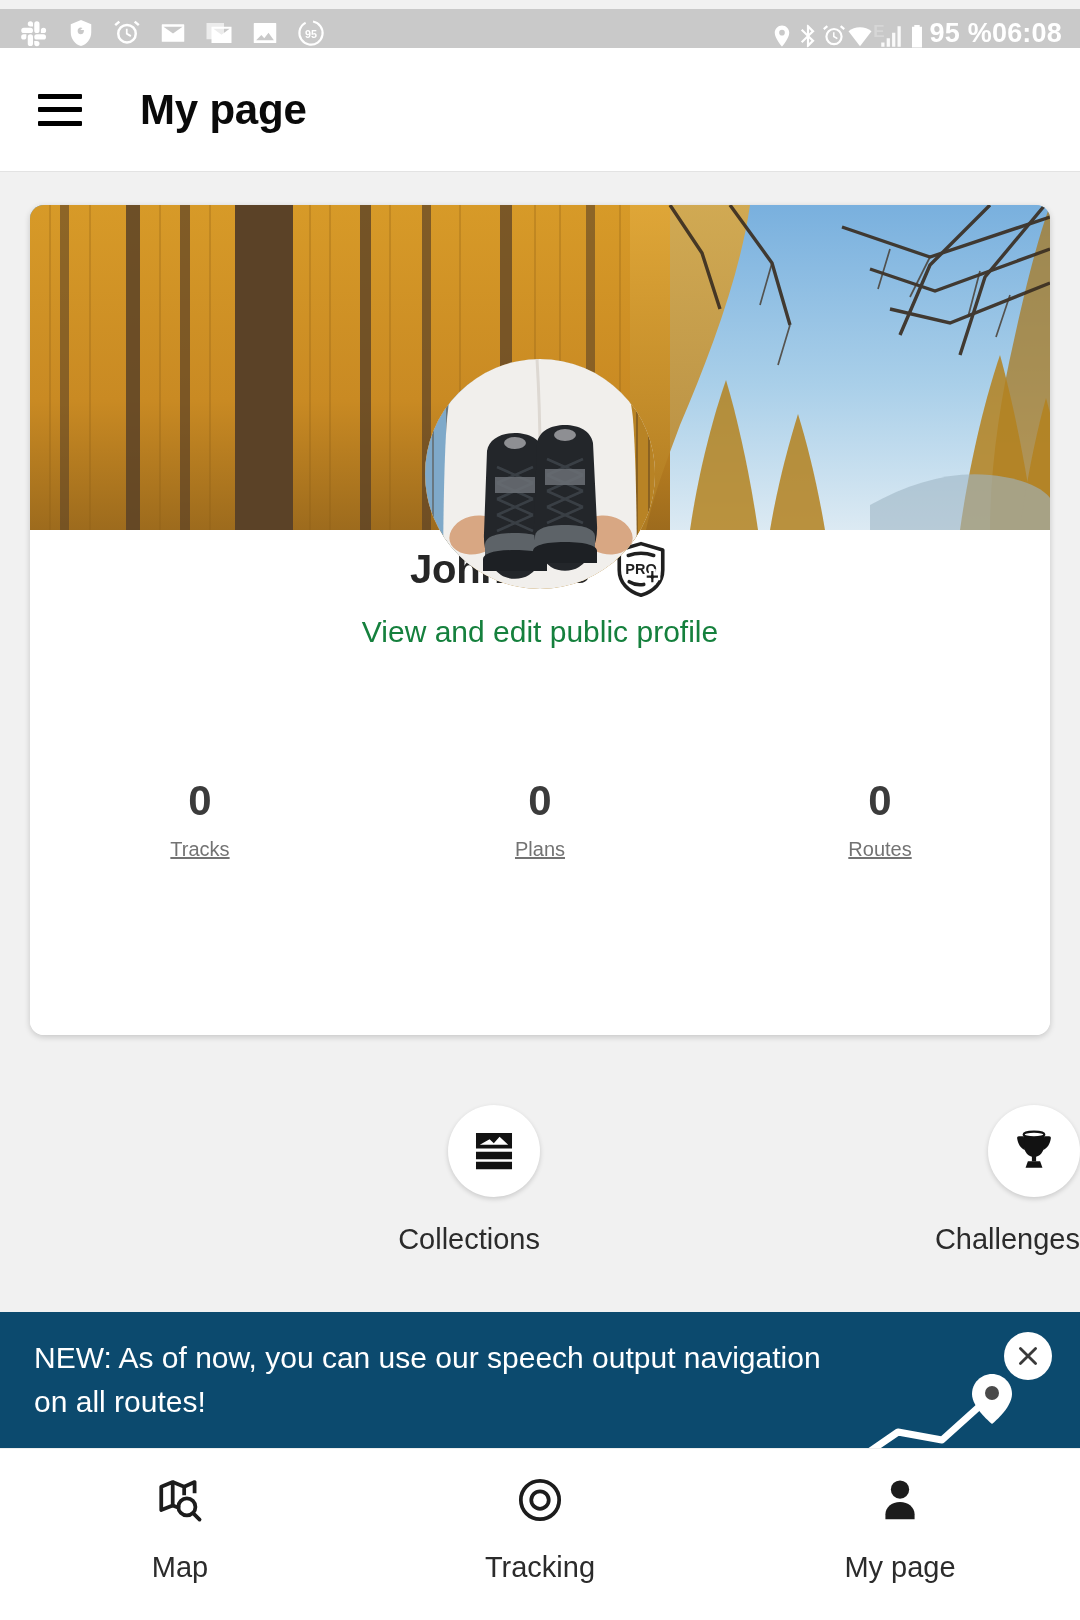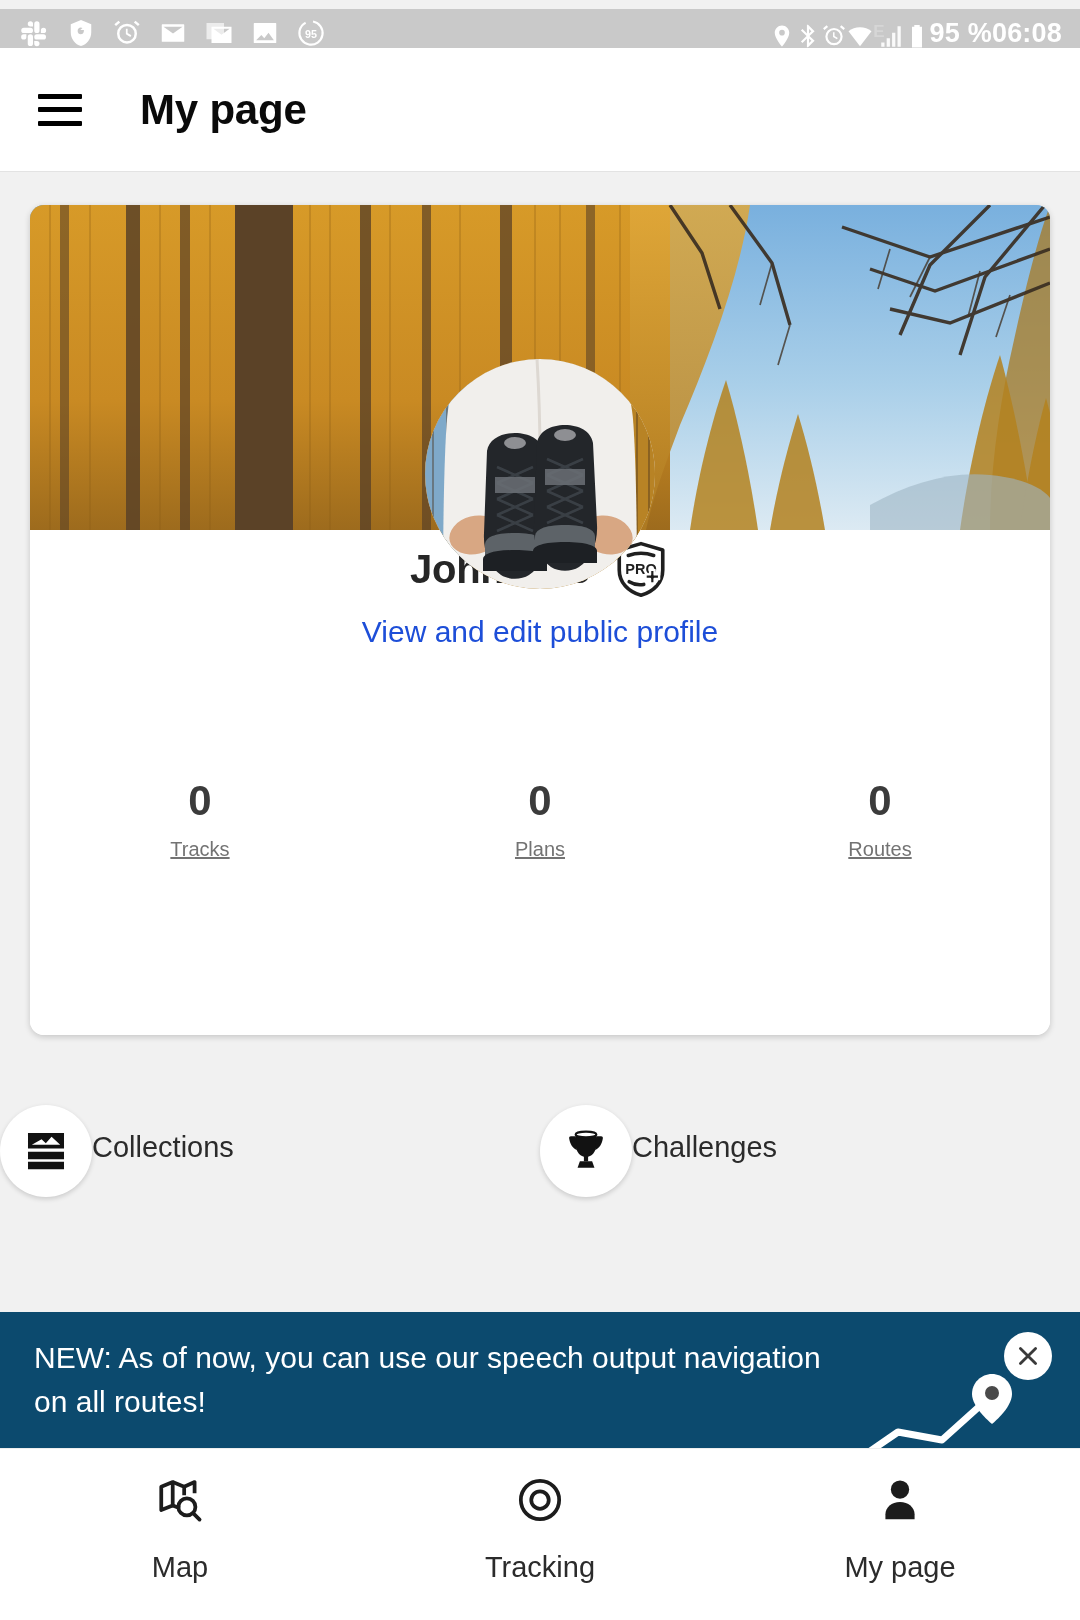--- a/index.html
+++ b/index.html
@@ -57,37 +57,37 @@
 
   .name-row{
     position:absolute; top:335px; left:0; width:100%;
     display:flex; align-items:center; justify-content:center; gap:22px;
   }
   .uname{ font-size:40px; font-weight:700; color:#262626; letter-spacing:-0.3px; }
   .pro-badge{ width:58px; height:58px; display:block; }
 
   .profile-link{
     position:absolute; top:410px; left:0; width:100%; text-align:center;
-    font-size:30px; color:#1d4ed8; cursor:pointer;
+    font-size:30px; color:#15803d; cursor:pointer;
   }
 
   .stats{
     position:absolute; top:575px; left:0; width:100%;
     display:flex;
   }
   .stat{ flex:1; text-align:center; }
   .stat-val{ font-size:42px; font-weight:700; color:#3b3b3b; line-height:1; }
   .stat-lab{ font-size:20px; color:#737373; margin-top:16px;text-decoration:underline; }
 
   
   .actions{
     position:absolute; top:1105px; left:0; width:1080px;
     display:flex;
   }
-  .action{ flex:1; display:flex; flex-direction:row; align-items:flex-start; cursor:pointer; }
+  .action{ flex:1; display:flex; flex-direction:column; align-items:flex-end; cursor:pointer; }
   .action-circle{
     width:92px; height:92px; border-radius:50%; background:#ffffff;
     box-shadow:0 2px 5px rgba(0,0,0,.16);
     display:flex; align-items:center; justify-content:center;
   }
   .action-circle svg{ width:46px; height:46px; display:block; fill:#121212; }
   .action-label{ margin-top:26px; font-size:29px; color:#2b2b2b; }
 
   
   .banner{

